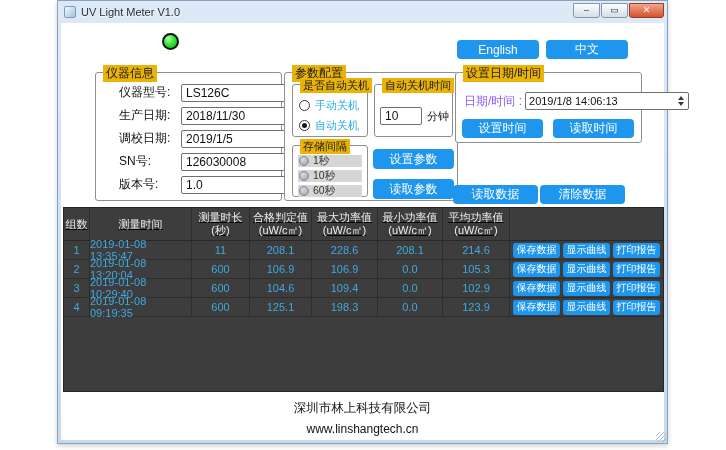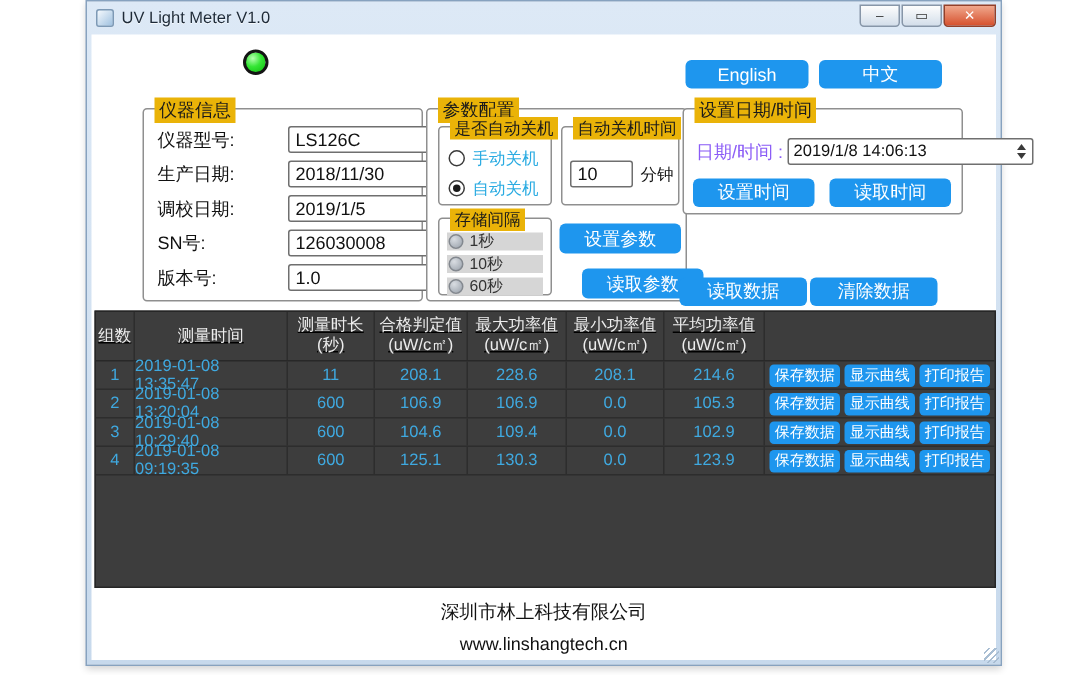--- a/index.html
+++ b/index.html
@@ -52,38 +52,38 @@
 
   
   .led { position:absolute; left:101px; top:10px; width:17px; height:17px; border-radius:50%;
          border:2px solid #141414;
          background:radial-gradient(circle at 35% 30%, #b6ffb0, #35e635 45%, #0cbb0c); }
   .lang-en { left:396px; top:17px; width:82px; height:19px; }
   .lang-zh { left:485px; top:17px; width:82px; height:19px;font-family:Liberation Serif, serif; }
 
   
   .g-instrument { left:34px; top:49px; width:187px; height:129px; padding-top:11px; }
-  .f-row { display:flex; align-items:center; margin:0 9px 5px 9px; height:18px;gap:25px; }
+  .f-row { display:flex; align-items:flex-start; margin:0 9px 5px 23px; height:18px; }
   .f-label { width:62px; font-size:12px; color:#111; flex:0 0 auto; }
   .f-row .input { flex:1; }
 
   
   .g-params { left:223px; top:49px; width:174px; height:129px; }
   .g-autooff { left:7px; top:11px; width:76px; height:53px; padding-top:8px; }
   .r-row { display:flex; align-items:center; gap:5px; margin:5px 6px; font-size:11px;
            color:#29abe2; white-space:nowrap; }
   .g-autotime { left:89px; top:11px; width:79px; height:53px; }
   .autotime-row { display:flex; align-items:center; gap:5px; margin:22px 5px 0 5px; }
   .autotime-row .input { width:42px; }
   .unit-label { font-size:11px; color:#111; white-space:nowrap; }
   .g-storage { left:7px; top:72px; width:76px; height:52px; padding-top:6px; }
   .s-row { display:flex; align-items:center; gap:4px; background:#d6d6d6; height:12px;
            margin:3px 5px; padding:0 1px; font-size:10.5px; color:#333; white-space:nowrap; }
   .set-params { left:88px; top:76px; width:81px; height:20px; }
-  .read-params { left:103px; top:106px; width:81px; height:20px; }
+  .read-params { left:88px; top:106px; width:81px; height:20px; }
 
   
   .g-datetime { left:394px; top:49px; width:187px; height:71px; }
   .dt-row { display:flex; align-items:center; margin:19px 6px 0 8px; gap:3px; }
   .dt-label { font-size:12px; color:#8b5cf6; white-space:nowrap; flex:0 0 auto; }
   .dt-row .input { flex:1; }
   .dt-row .bare { font-size:11px; padding:0 3px; }
   .set-time { left:6px; top:46px; width:81px; height:19px; }
   .read-time { left:97px; top:46px; width:81px; height:19px; }
   .read-data { left:392px; top:162px; width:85px; height:19px; }
@@ -315,21 +315,21 @@
             <button class="act">显示曲线</button>
             <button class="act">打印报告</button>
           </div>
         </div>
 
         <div class="tr">
           <div class="td w0">4</div>
           <div class="td w1">2019-01-08 09:19:35</div>
           <div class="td w2">600</div>
           <div class="td w3">125.1</div>
-          <div class="td w4">130.3</div>
+          <div class="td w4">198.3</div>
           <div class="td w5">0.0</div>
           <div class="td w6">123.9</div>
           <div class="td w7">
             <button class="act">保存数据</button>
             <button class="act">显示曲线</button>
             <button class="act">打印报告</button>
           </div>
         </div>
       </div>
 

